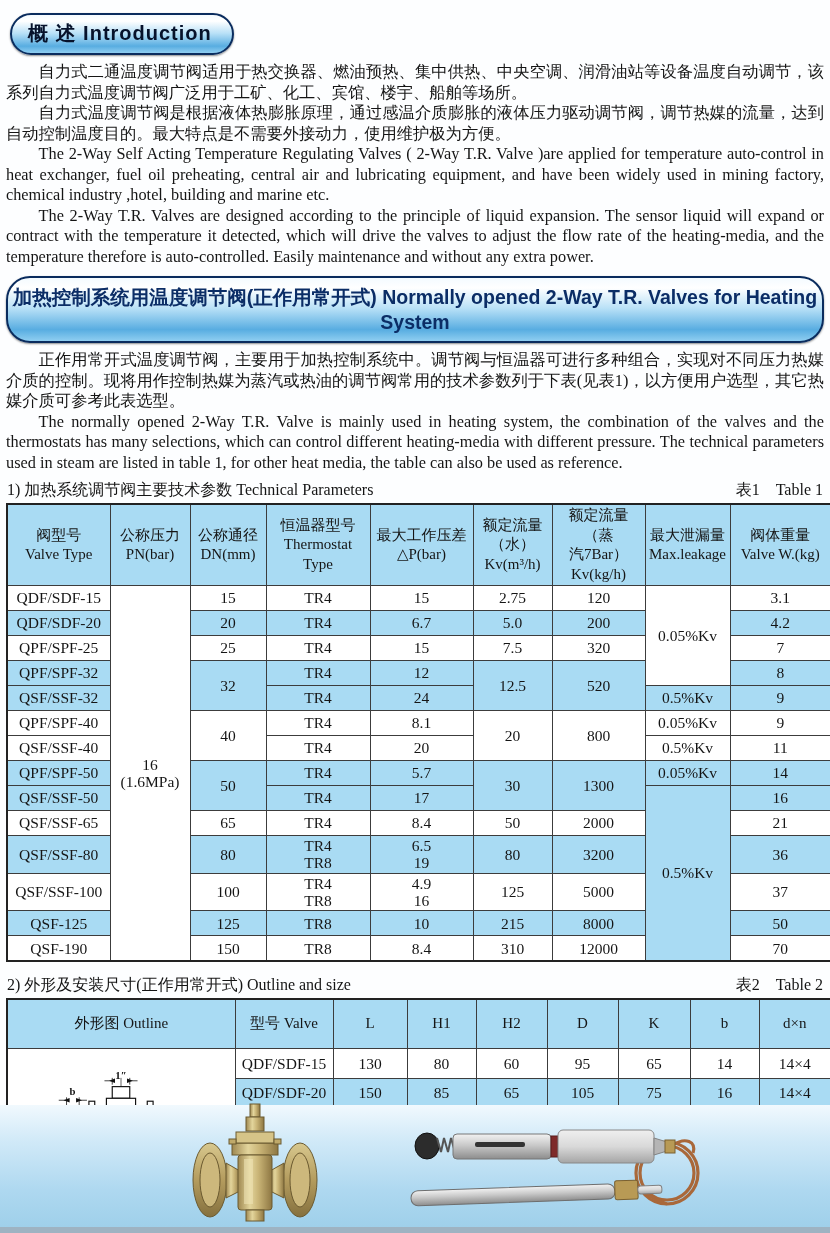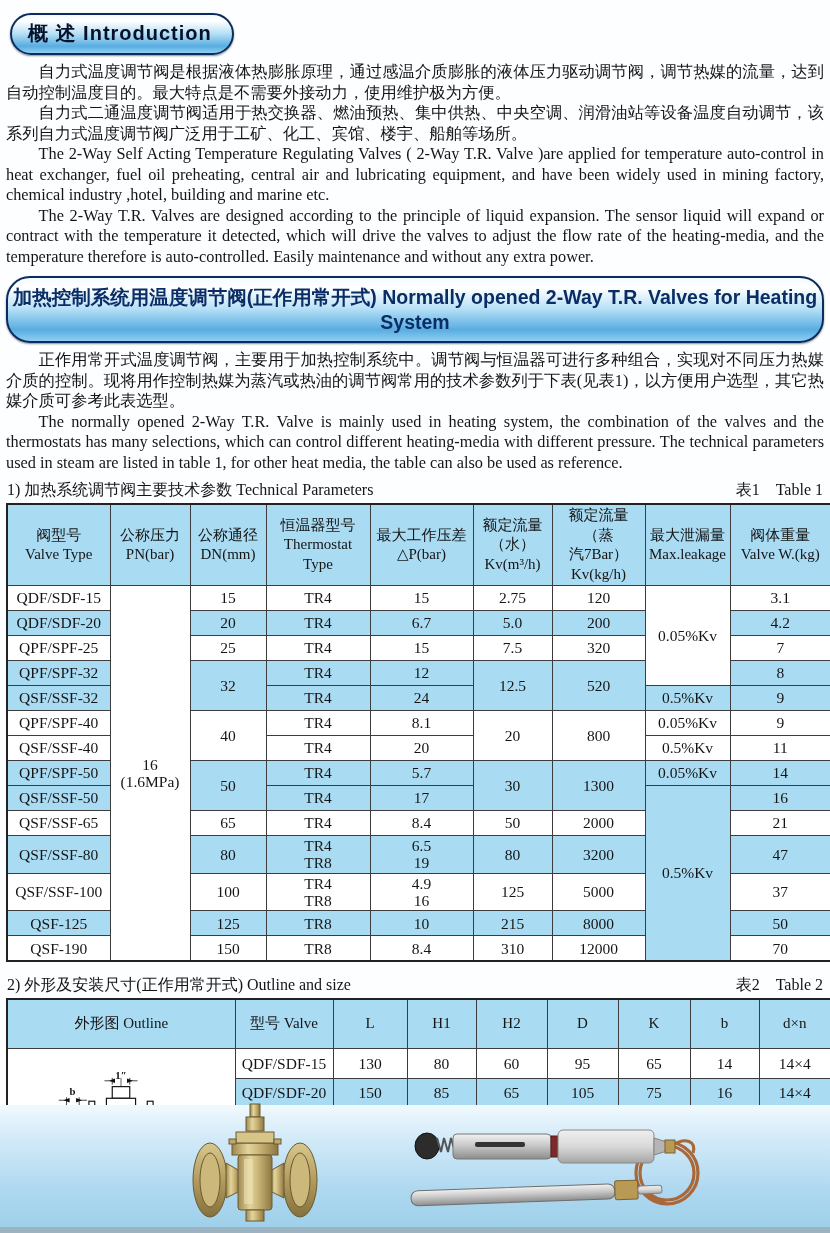--- a/index.html
+++ b/index.html
@@ -96,22 +96,22 @@
 </style>
 </head>
 <body>
 
 <div id="page">
   <div class="content">
 
     <div id="banner1" class="pill">概 述 Introduction</div>
 
     <div class="paras">
+      <p>自力式二通温度调节阀适用于热交换器、燃油预热、集中供热、中央空调、润滑油站等设备温度自动调节，该系列自力式温度调节阀广泛用于工矿、化工、宾馆、楼宇、船舶等场所。</p>
       <p>自力式温度调节阀是根据液体热膨胀原理，通过感温介质膨胀的液体压力驱动调节阀，调节热媒的流量，达到自动控制温度目的。最大特点是不需要外接动力，使用维护极为方便。</p>
-      <p>自力式二通温度调节阀适用于热交换器、燃油预热、集中供热、中央空调、润滑油站等设备温度自动调节，该系列自力式温度调节阀广泛用于工矿、化工、宾馆、楼宇、船舶等场所。</p>
       <p>The 2-Way Self Acting Temperature Regulating Valves ( 2-Way T.R. Valve )are applied for temperature auto-control in heat exchanger, fuel oil preheating, central air and lubricating equipment,  and have been widely used in mining factory, chemical industry ,hotel, building and marine etc.</p>
       <p>The 2-Way T.R. Valves are designed according to the principle of liquid expansion. The sensor liquid will expand or contract with the temperature it detected, which will drive the valves to adjust the flow rate of the heating-media, and the temperature therefore is auto-controlled. Easily maintenance and without any extra power.</p>
     </div>
 
     <div id="banner2" class="pill">加热控制系统用温度调节阀(正作用常开式) Normally opened 2-Way T.R. Valves for Heating System</div>
 
     <div class="paras" style="margin-top:0;">
       <p>正作用常开式温度调节阀，主要用于加热控制系统中。调节阀与恒温器可进行多种组合，实现对不同压力热媒介质的控制。现将用作控制热媒为蒸汽或热油的调节阀常用的技术参数列于下表(见表1)，以方便用户选型，其它热媒介质可参考此表选型。</p>
       <p>The normally opened 2-Way T.R. Valve is mainly used in heating system, the combination of the valves and the thermostats has many selections, which can control different heating-media with different pressure. The technical parameters used in steam are listed in table 1, for other heat media, the table can also be used as reference.</p>
     </div>
@@ -249,21 +249,21 @@
           </tr>
           <tr class="b tall">
             <td>QSF/SSF-80</td>
             <td>80</td>
             <td>TR4
 TR8</td>
             <td>6.5
 19</td>
             <td>80</td>
             <td>3200</td>
-            <td>47</td>
+            <td>36</td>
           </tr>
           <tr class="w tall">
             <td>QSF/SSF-100</td>
             <td>100</td>
             <td>TR4
 TR8</td>
             <td>4.9
 16</td>
             <td>125</td>
             <td>5000</td>

